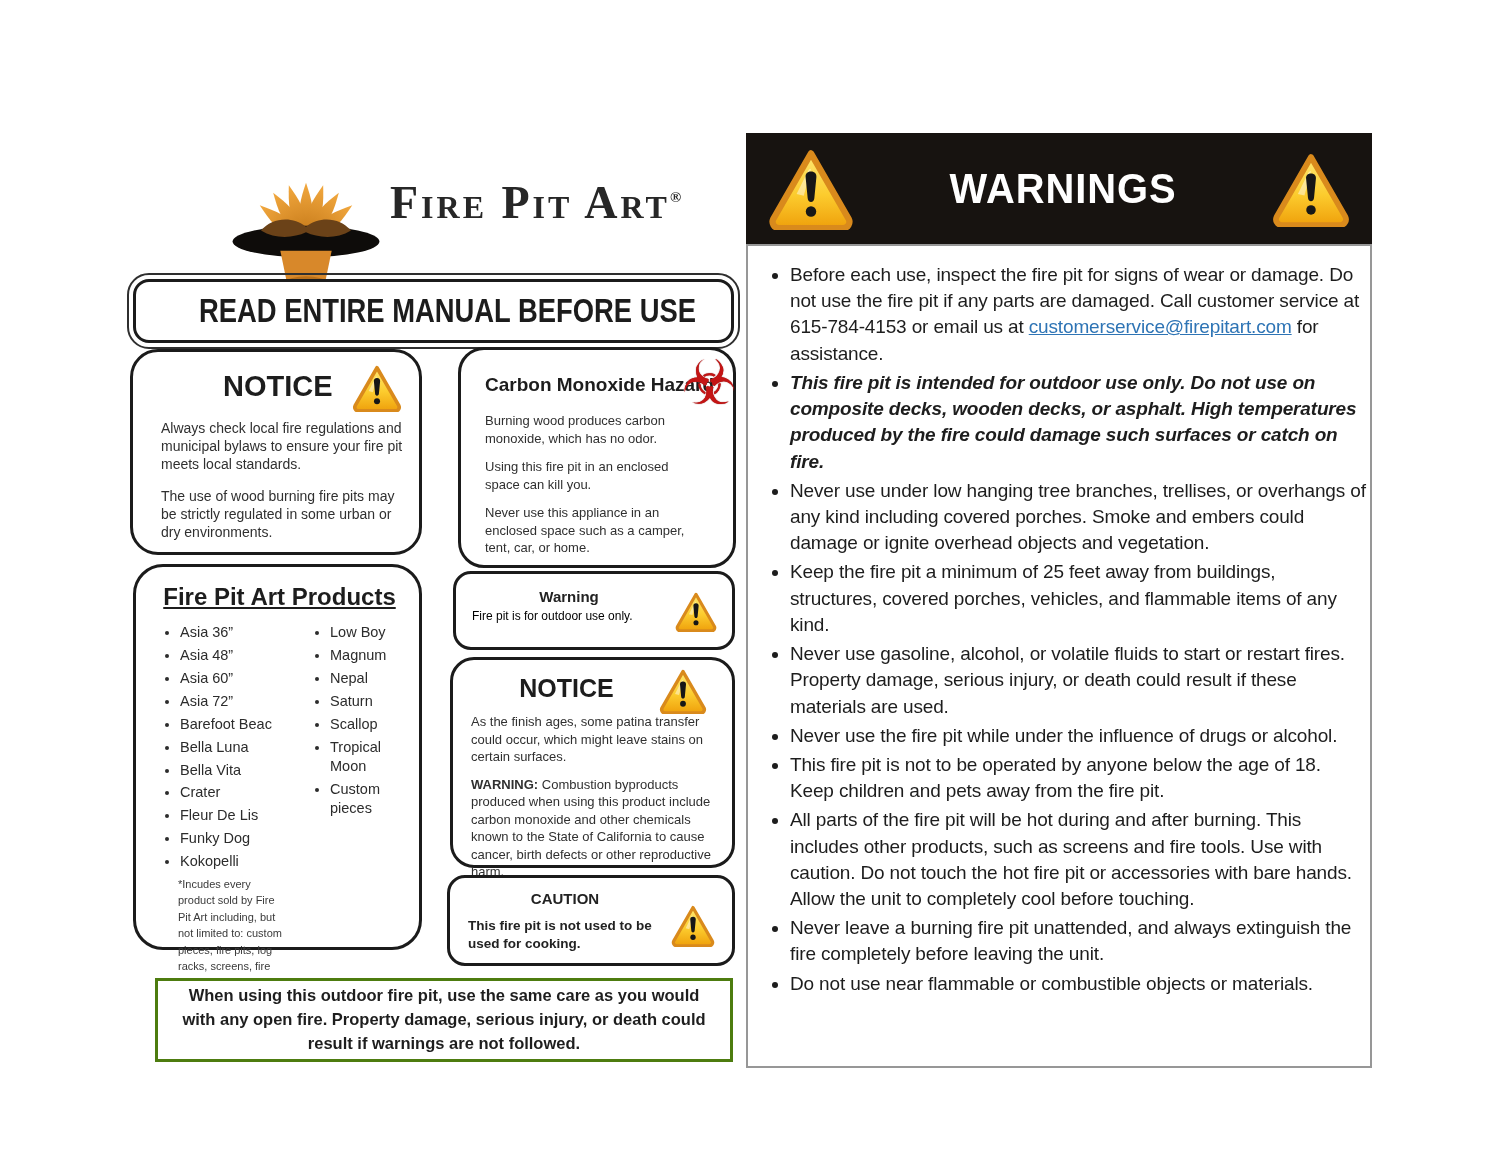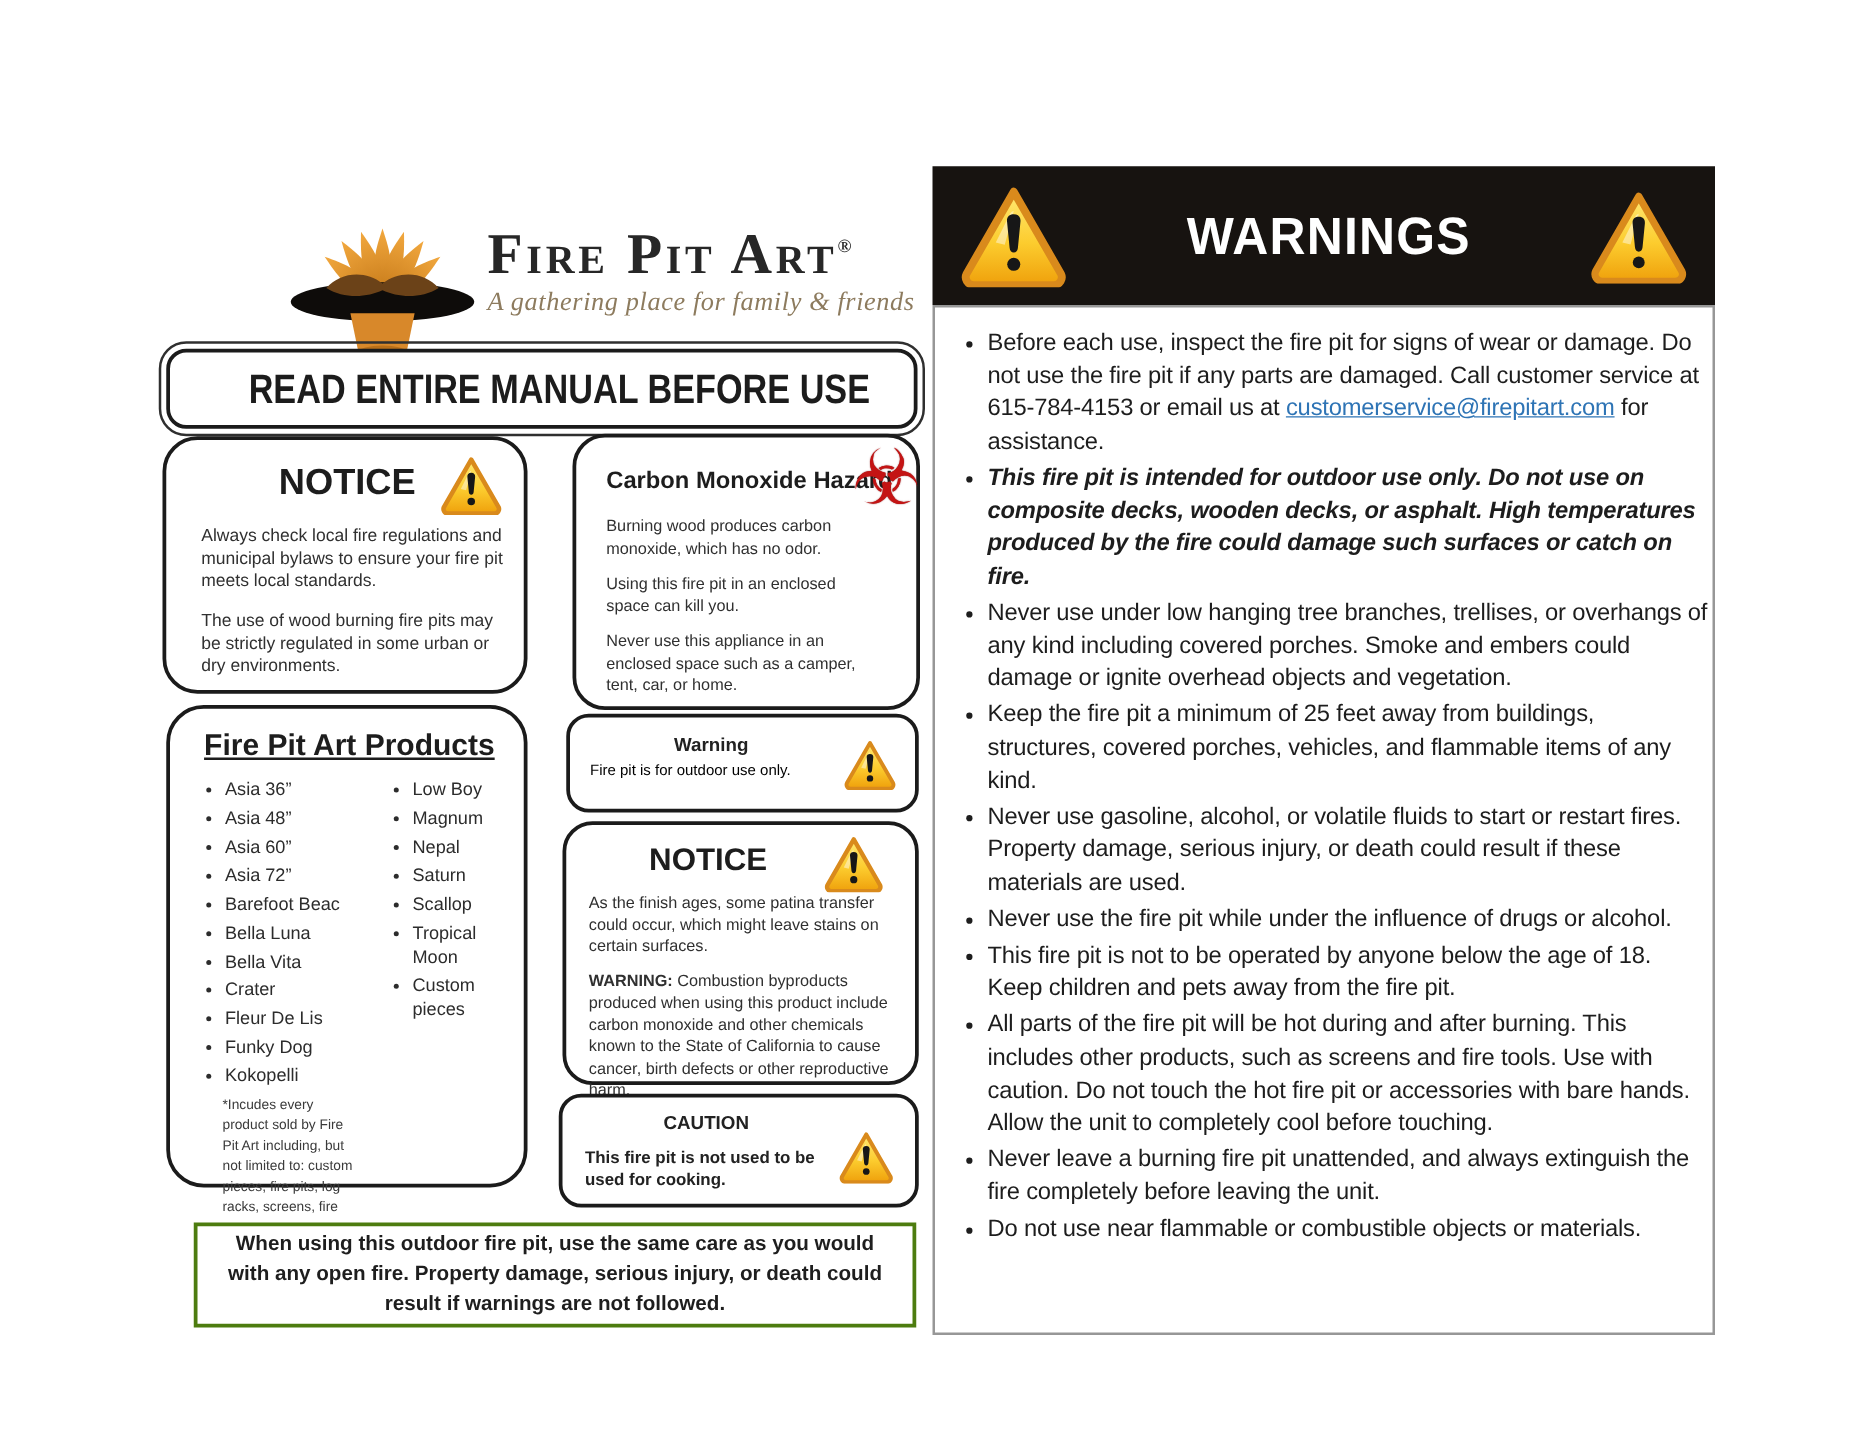--- a/index.html
+++ b/index.html
@@ -124,21 +124,20 @@
       <use href="#petal" transform="rotate(-52 85 80)"></use>
       <use href="#petal" transform="rotate(52 85 80)"></use>
     </g>
     <ellipse cx="85" cy="80" rx="80" ry="17" fill="#0e0c0a"></ellipse>
     <path d="M85 64 C70 52 48 54 36 68 C52 78 72 76 85 70 C98 76 118 78 134 68 C122 54 100 52 85 64 Z" fill="#6b4218"></path>
     <path d="M57 90 L113 90 L106 124 L64 124 Z" fill="#d8882a"></path>
     <ellipse cx="85" cy="124" rx="21" ry="6" fill="#b96f19"></ellipse>
   </svg>
   <div class="logo-text">
     <div class="logo-name"><span>Fire Pit Art</span><sup>®</sup></div>
-    <div class="logo-tagline">A gathering place for family &amp; friends</div>
   </div>
 
   <div class="box read-banner">
     <svg class="tri" width="48" height="44">
         <use href="#tri-sym"></use>
       </svg>
     <div class="read-banner-text">READ ENTIRE MANUAL BEFORE USE</div>
     <svg class="tri" width="42" height="39">
         <use href="#tri-sym"></use>
       </svg>

